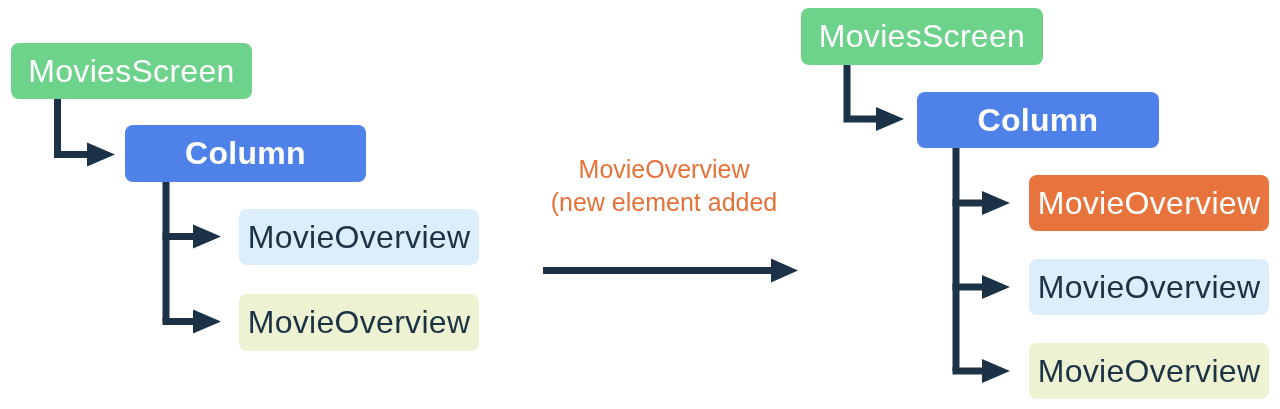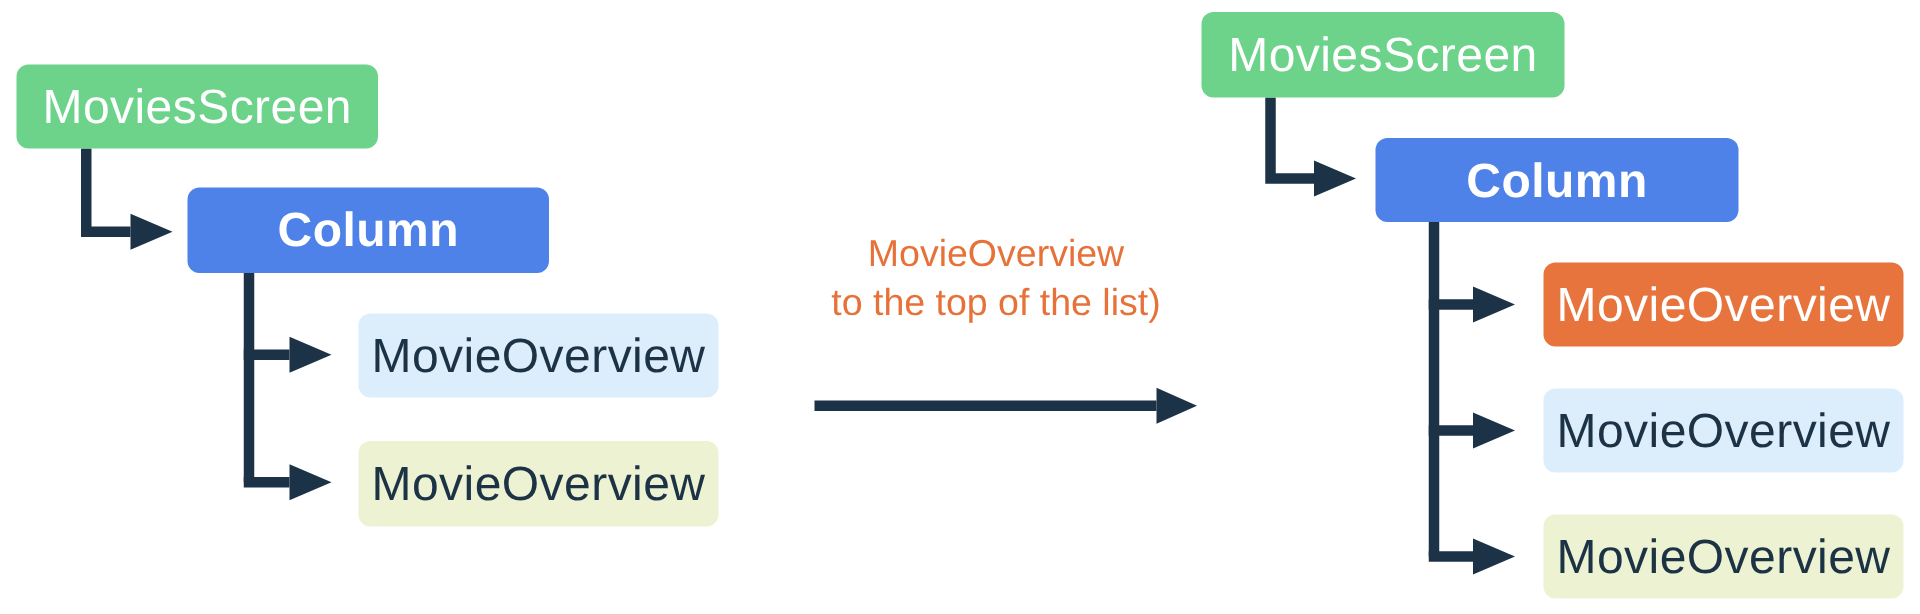--- a/index.html
+++ b/index.html
@@ -104,21 +104,21 @@
   <div class="node" style="left:11px; top:43px; width:241px; height:56px;" data-variant="green">MoviesScreen</div>
 
   <div class="node" style="left:125px; top:125px; width:241px; height:57px;" data-variant="blue">Column</div>
 
   <div class="node" style="left:239px; top:209px; width:240px; height:56px;" data-variant="light-blue">MovieOverview</div>
 
   <div class="node" style="left:239px; top:294px; width:240px; height:57px;" data-variant="light-yellow">MovieOverview</div>
 
   <div class="transition-label">
     <span>MovieOverview</span>
-    <span>to the top of the list)</span>
+    <span>(new element added</span>
   </div>
 
   <div class="node" style="left:801px; top:8px; width:242px; height:57px;" data-variant="green">MoviesScreen</div>
 
   <div class="node" style="left:917px; top:92px; width:242px; height:56px;" data-variant="blue">Column</div>
 
   <div class="node" style="left:1029px; top:175px; width:240px; height:56px;" data-variant="orange">MovieOverview</div>
 
   <div class="node" style="left:1029px; top:259px; width:240px; height:56px;" data-variant="light-blue">MovieOverview</div>
 

